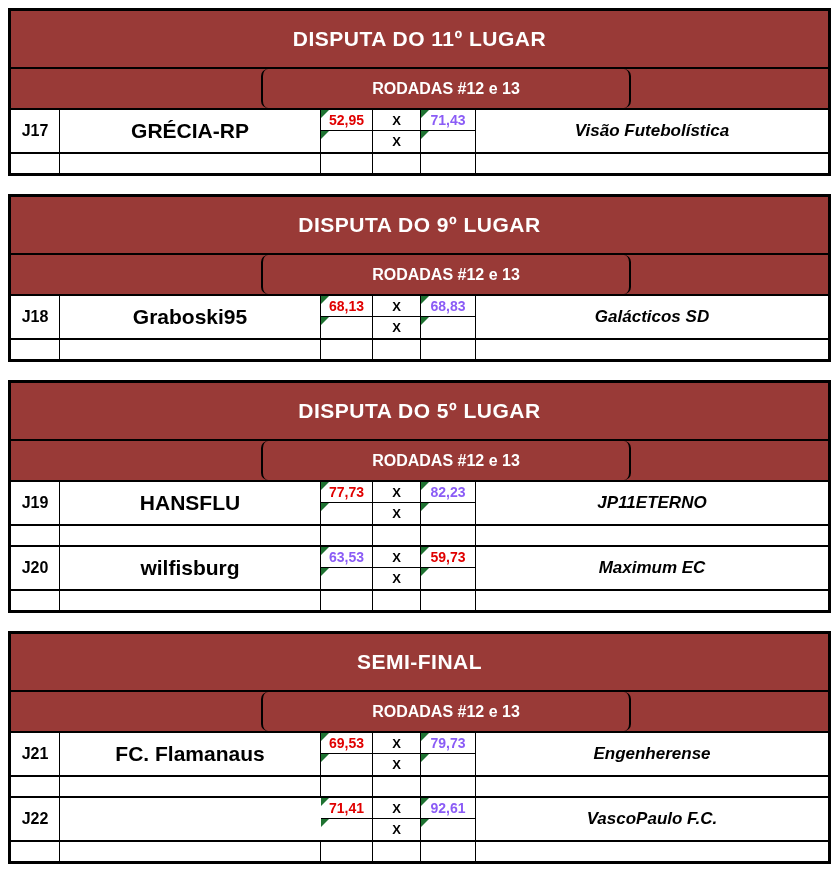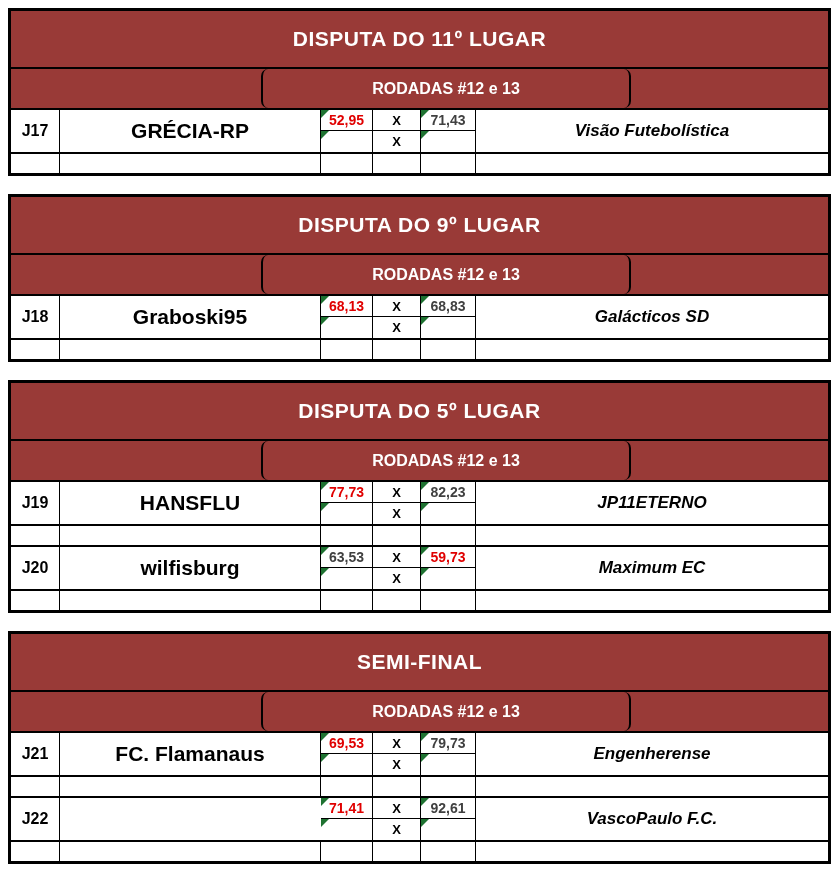--- a/index.html
+++ b/index.html
@@ -43,21 +43,21 @@
   .c-id   {grid-column:1;grid-row:1/3;border-right:1.5px solid #000;font-size:16px;}
   .c-home {grid-column:2;grid-row:1/3;border-right:1.5px solid #000;font-size:21px;}
   .c-hs   {grid-column:3;grid-row:1;border-right:1.5px solid #000;border-bottom:1.5px solid #000;}
   .c-x1   {grid-column:4;grid-row:1;border-right:1.5px solid #000;border-bottom:1.5px solid #000;}
   .c-as   {grid-column:5;grid-row:1;border-right:1.5px solid #000;border-bottom:1.5px solid #000;}
   .c-away {grid-column:6;grid-row:1/3;font-size:17px;font-style:italic;}
   .c-hs2  {grid-column:3;grid-row:2;border-right:1.5px solid #000;}
   .c-x2   {grid-column:4;grid-row:2;border-right:1.5px solid #000;}
   .c-as2  {grid-column:5;grid-row:2;border-right:1.5px solid #000;}
   .score{font-size:14px;}
-  .score[data-result="win"]{color:#404040;}
+  .score[data-result="win"]{color:#8b5cf6;}
   .score[data-result="loss"]{color:#E00000;}
   .xmark{font-size:13px;color:#000;}
   
   .flag{
     position:absolute;top:0;left:0;width:0;height:0;
     border-top:8px solid #1E7231;border-right:8px solid transparent;
   }
   
   .empty{
     display:grid;

